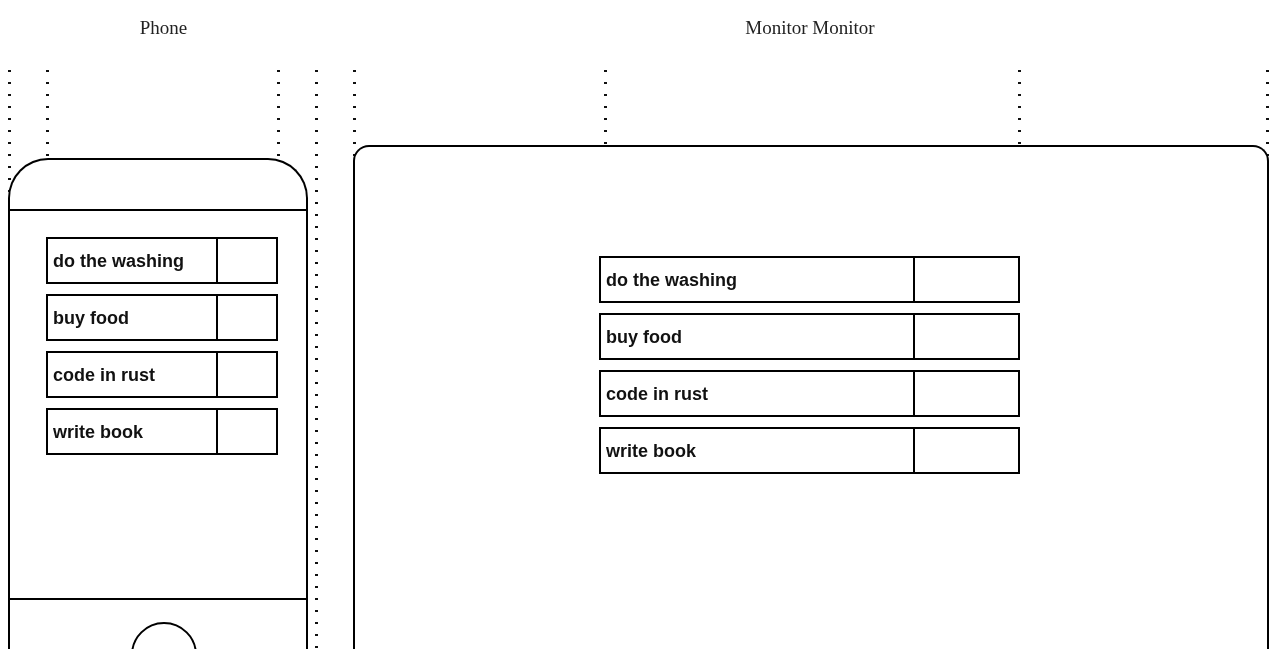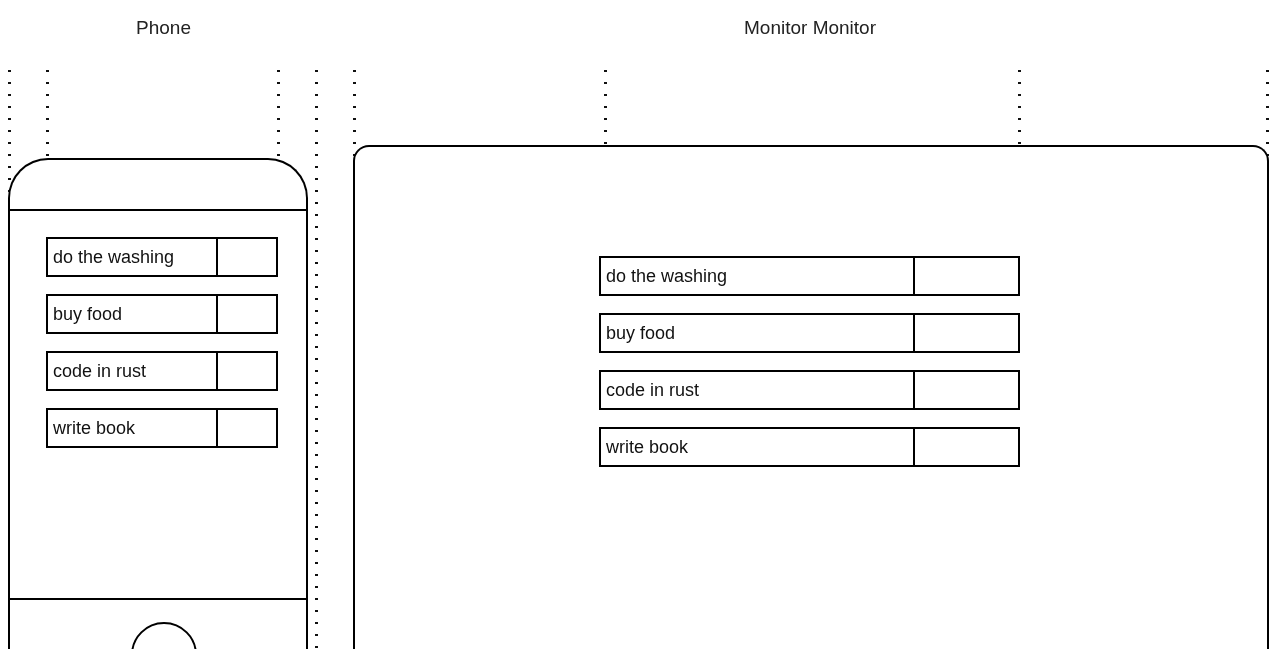--- a/index.html
+++ b/index.html
@@ -18,20 +18,21 @@
   }
 
   
   .device-title {
     position: absolute;
     font-size: 19px;
     line-height: 22px;
     color: #222222;
     white-space: nowrap;
     text-align: center;
+    font-family: Liberation Serif, serif;
   }
   #phone-title   { left: 0;   top: 17px; width: 327px; }
   #desktop-title { left: 353px; top: 17px; width: 914px; }
 
   
   .guide {
     position: absolute;
     top: 70px;
     width: 3px;
     height: 579px;
@@ -97,21 +98,22 @@
   }
 
   
   .todo-row {
     position: absolute;
     box-sizing: border-box;
     border: 2px solid #000;
     background: #fff;
     display: flex;
     align-items: center;
-    height: 40px;
+    height: 47px;
+    font-weight: bold;
   }
   .todo-label {
     flex: 1 1 auto;
     padding-left: 5px;
     font-size: 18px;
     line-height: 20px;
     white-space: nowrap;
     overflow: hidden;
     color: #111;
   }

